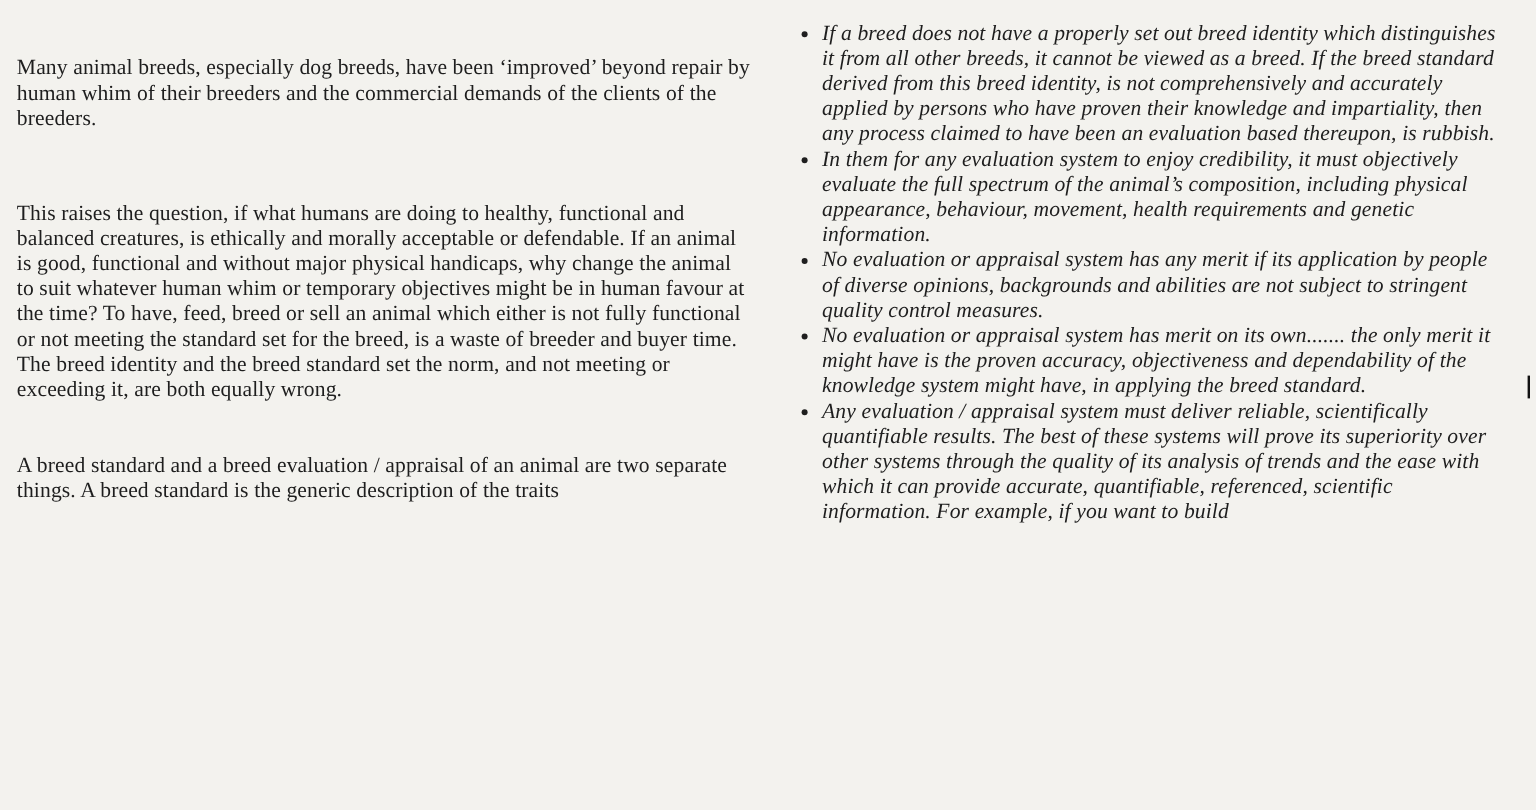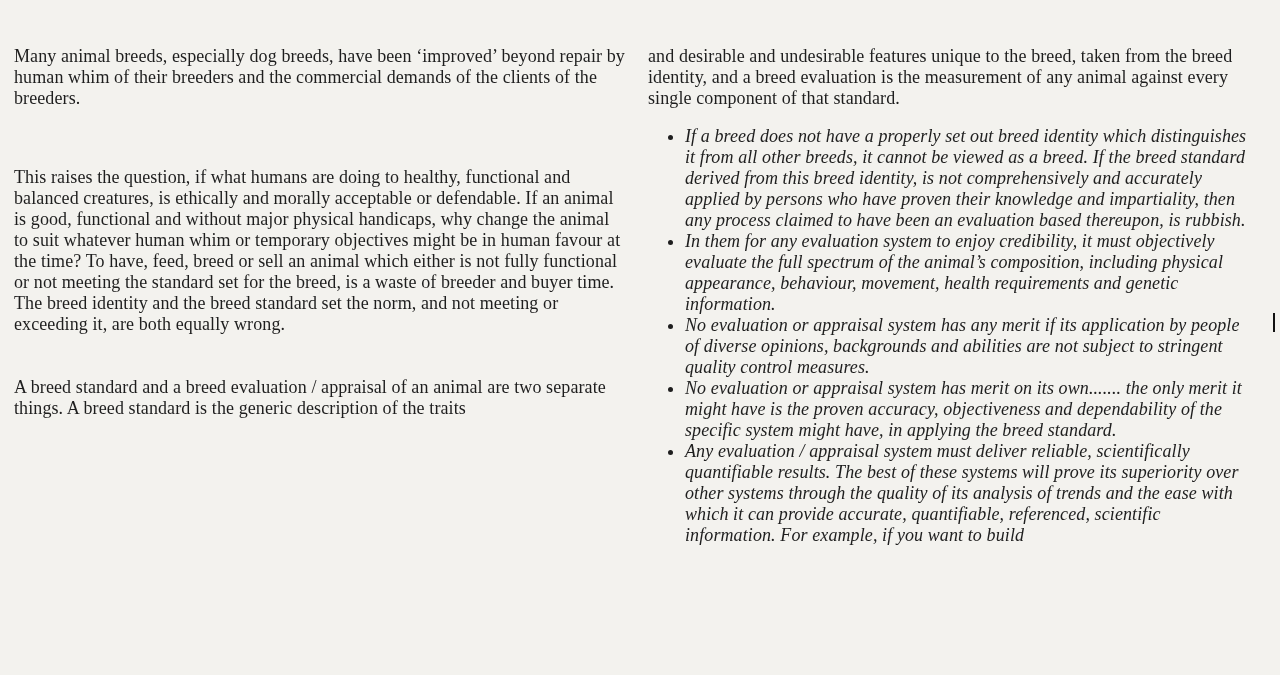--- a/index.html
+++ b/index.html
@@ -68,26 +68,25 @@
 <div id="screen">
   <div class="doc-canvas">
 
     <div class="col col-left">
       <p class="p1">Many animal breeds, especially dog breeds, have been ‘improved’ beyond repair by human whim of their breeders and the commercial demands of the clients of the breeders.</p>
       <p class="p3">This raises the question, if what humans are doing to healthy, functional and balanced creatures, is ethically and morally acceptable or defendable. If an animal is good, functional and without major physical handicaps, why change the animal to suit whatever human whim or temporary objectives might be in human favour at the time? To have, feed, breed or sell an animal which either is not fully functional or not meeting the standard set for the breed, is a waste of breeder and buyer time. The breed identity and the breed standard set the norm, and not meeting or exceeding it, are both equally wrong.</p>
       <p class="p4">A breed standard and a breed evaluation / appraisal of an animal are two separate things. A breed standard is the generic description of the traits</p>
     </div>
 
     <div class="col col-right">
-      <p class="p1">and desirable and undesirable features unique to the breed, taken from the breed identity, and a breed evaluation is the measurement of any animal against every single component of that standard.</p>
       <ul>
         <li>If a breed does not have a properly set out breed identity which distinguishes it from all other breeds, it cannot be viewed as a breed. If the breed standard derived from this breed identity, is not comprehensively and accurately applied by persons who have proven their knowledge and impartiality, then any process claimed to have been an evaluation based thereupon, is rubbish.</li>
         <li>In them for any evaluation system to enjoy credibility, it must objectively evaluate the full spectrum of the animal’s composition, including physical appearance, behaviour, movement, health requirements and genetic information.</li>
         <li>No evaluation or appraisal system has any merit if its application by people of diverse opinions, backgrounds and abilities are not subject to stringent quality control measures.</li>
-        <li>No evaluation or appraisal system has merit on its own....... the only merit it might have is the proven accuracy, objectiveness and dependability of the specific system might have, in applying the breed standard.</li>
+        <li>No evaluation or appraisal system has merit on its own....... the only merit it might have is the proven accuracy, objectiveness and dependability of the knowledge system might have, in applying the breed standard.</li>
         <li>Any evaluation / appraisal system must deliver reliable, scientifically quantifiable results. The best of these systems will prove its superiority over other systems through the quality of its analysis of trends and the ease with which it can provide accurate, quantifiable, referenced, scientific information. For example, if you want to build</li>
       </ul>
     </div>
 
     <div class="text-cursor"></div>
 
   </div>
 </div>
 
 </body></html>

